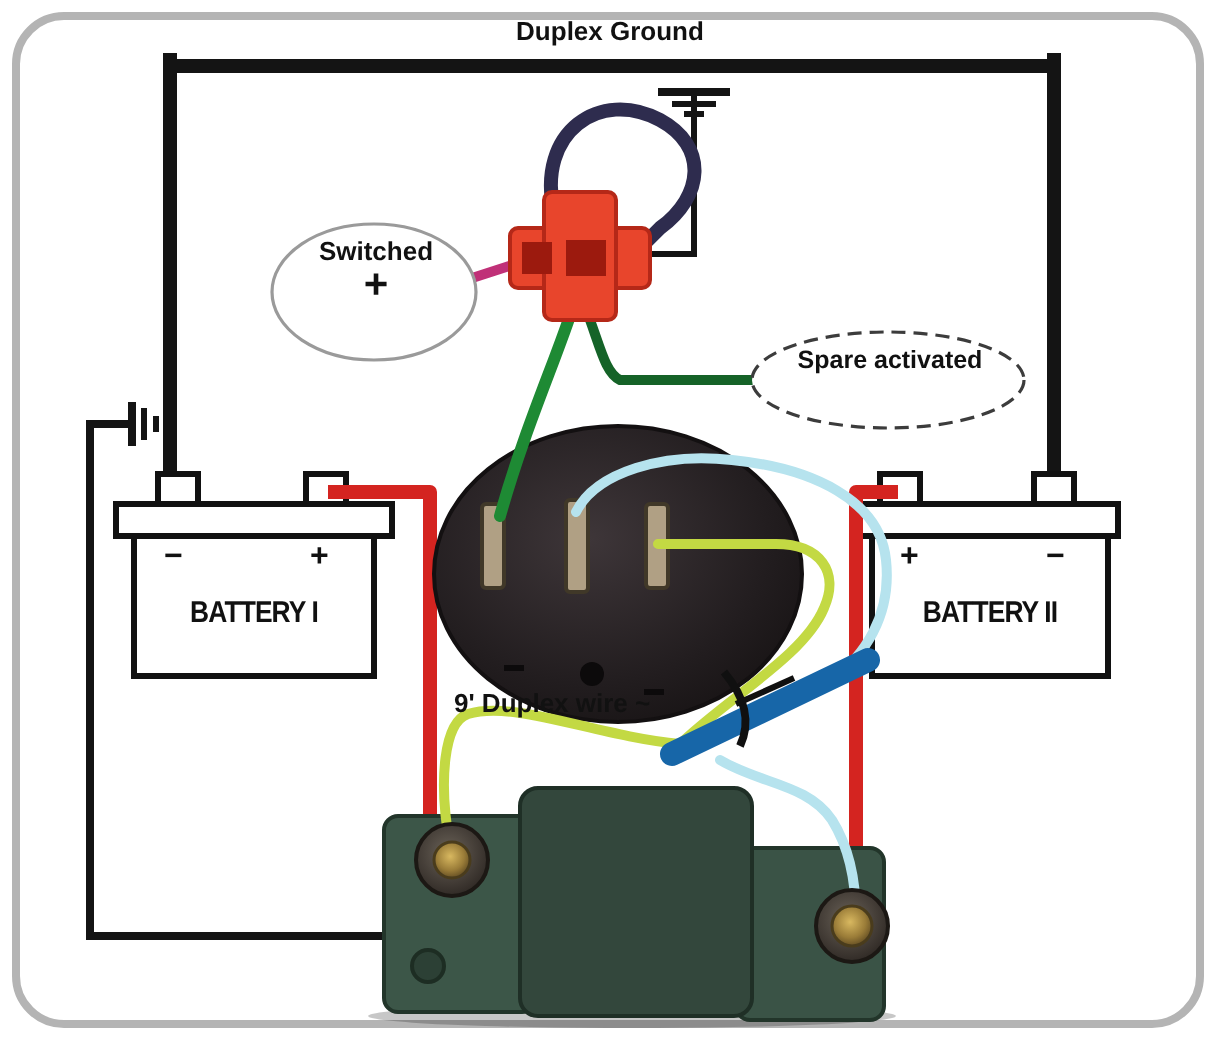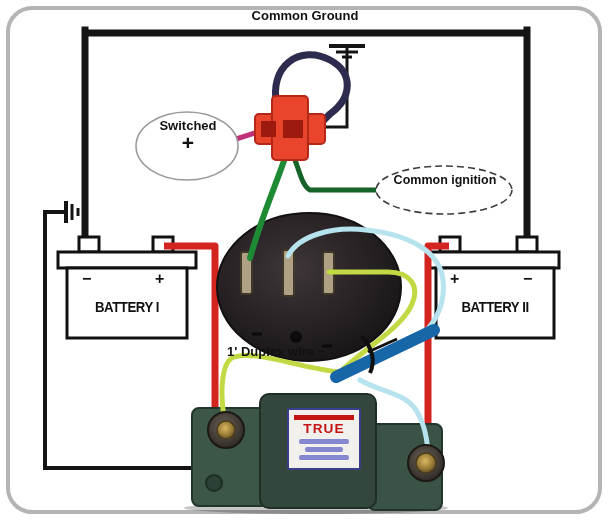--- a/index.html
+++ b/index.html
@@ -146,41 +146,34 @@
       <rect x="255" y="114" width="70" height="30" rx="4" fill="#e8452c" stroke="#b52818" stroke-width="2"></rect>
       <rect x="272" y="96" width="36" height="64" rx="4" fill="#e8452c" stroke="#b52818" stroke-width="2"></rect>
       <rect x="261" y="121" width="15" height="16" fill="#9c1a0e"></rect>
       <rect x="283" y="120" width="20" height="18" fill="#9c1a0e"></rect>
     </g>
 
     <ellipse cx="187" cy="146" rx="51" ry="34" fill="#fff" stroke="#9a9a9a" stroke-width="1.6"></ellipse>
     <ellipse cx="444" cy="190" rx="68" ry="24" fill="#fff" stroke="#3c3c3c" stroke-width="1.6" stroke-dasharray="7,4"></ellipse>
   </svg>
 
-  <div id="common-ground" class="lbl center">Common Ground</div>
+  <div id="common-ground" class="lbl center">Duplex Ground</div>
 
   <div id="ignition-text" class="lbl center">
     <div>Switched</div>
     <div class="plus">+</div>
   </div>
 
   <div id="spare-text" class="lbl center">
-    <div>Common ignition</div>
+    <div>Spare activated</div>
   </div>
 
-  <div id="duplex-text" class="lbl">1' Duplex wire ~</div>
+  <div id="duplex-text" class="lbl">9' Duplex wire ~</div>
 
   <div id="bat1-minus" class="lbl sign">−</div>
   <div id="bat1-plus" class="lbl sign">+</div>
   <div id="bat1-name" class="lbl center bat-name">BATTERY I</div>
 
   <div id="bat2-plus" class="lbl sign">+</div>
   <div id="bat2-minus" class="lbl sign">−</div>
   <div id="bat2-name" class="lbl center bat-name">BATTERY II</div>
 
-  <div id="iso-label">
-    <div class="bar"></div>
-    <div class="logo">TRUE</div>
-    <div class="bline"></div>
-    <div class="bline short"></div>
-    <div class="bline"></div>
-  </div>
 </div>
 
 </body></html>

